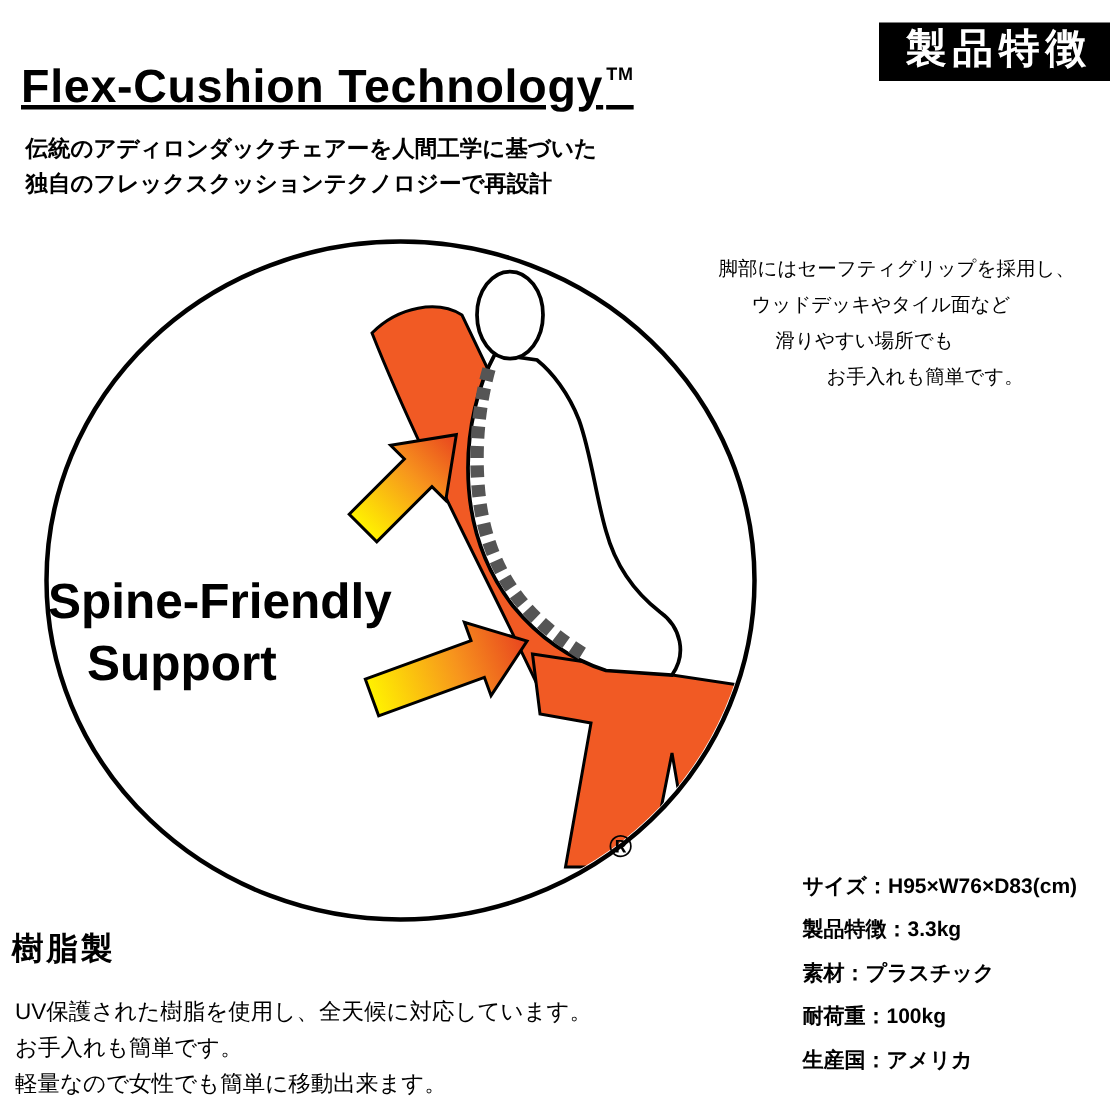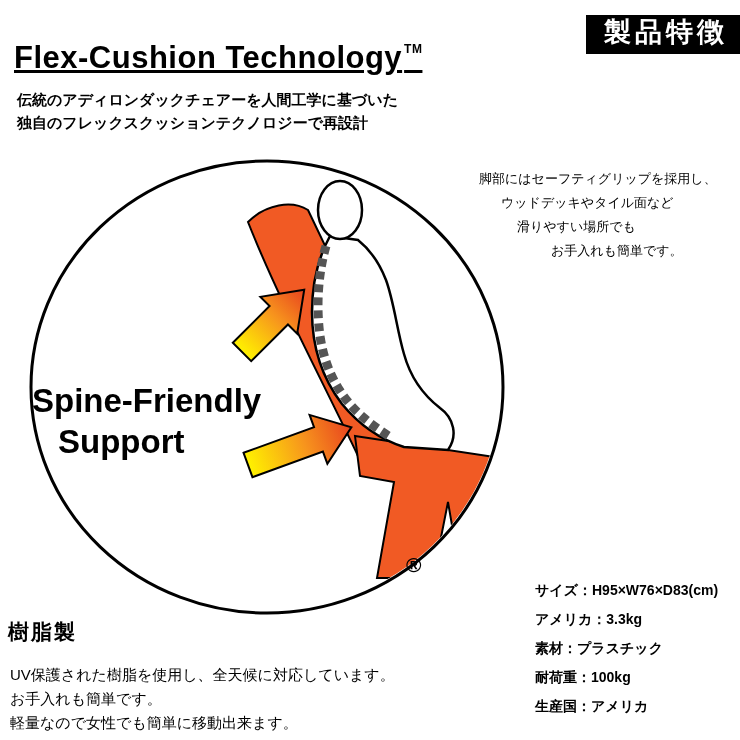--- a/index.html
+++ b/index.html
@@ -97,19 +97,19 @@
 
   <div class="h-resin">樹脂製</div>
   <div class="resin-desc">
     <div>UV保護された樹脂を使用し、全天候に対応しています。</div>
     <div>お手入れも簡単です。</div>
     <div>軽量なので女性でも簡単に移動出来ます。</div>
   </div>
 
   <div class="specs">
     <div>サイズ：H95×W76×D83(cm)</div>
-    <div>アメリカ：3.3kg</div>
+    <div>製品特徴：3.3kg</div>
     <div>素材：プラスチック</div>
     <div>耐荷重：100kg</div>
     <div>生産国：アメリカ</div>
   </div>
 
 </div>
 
 </body></html>

